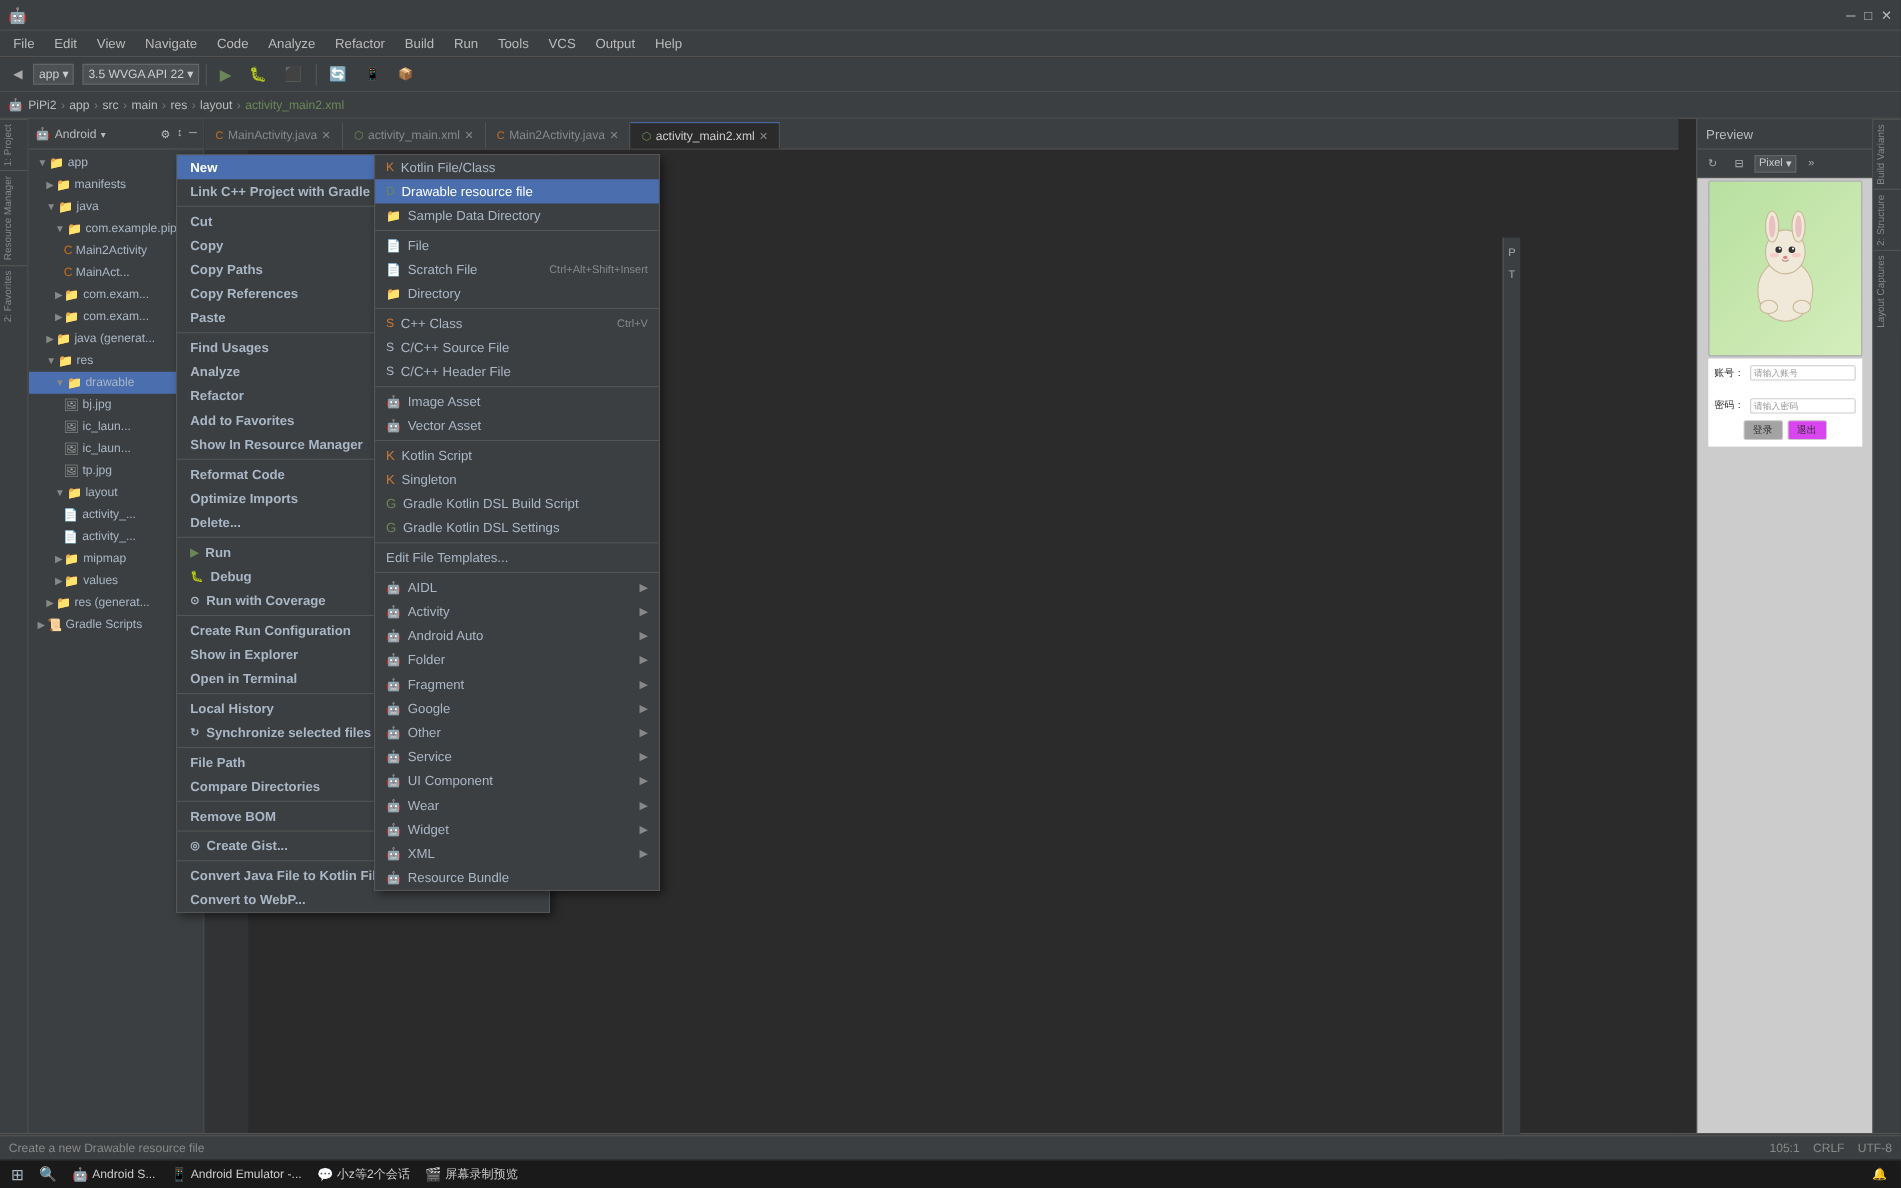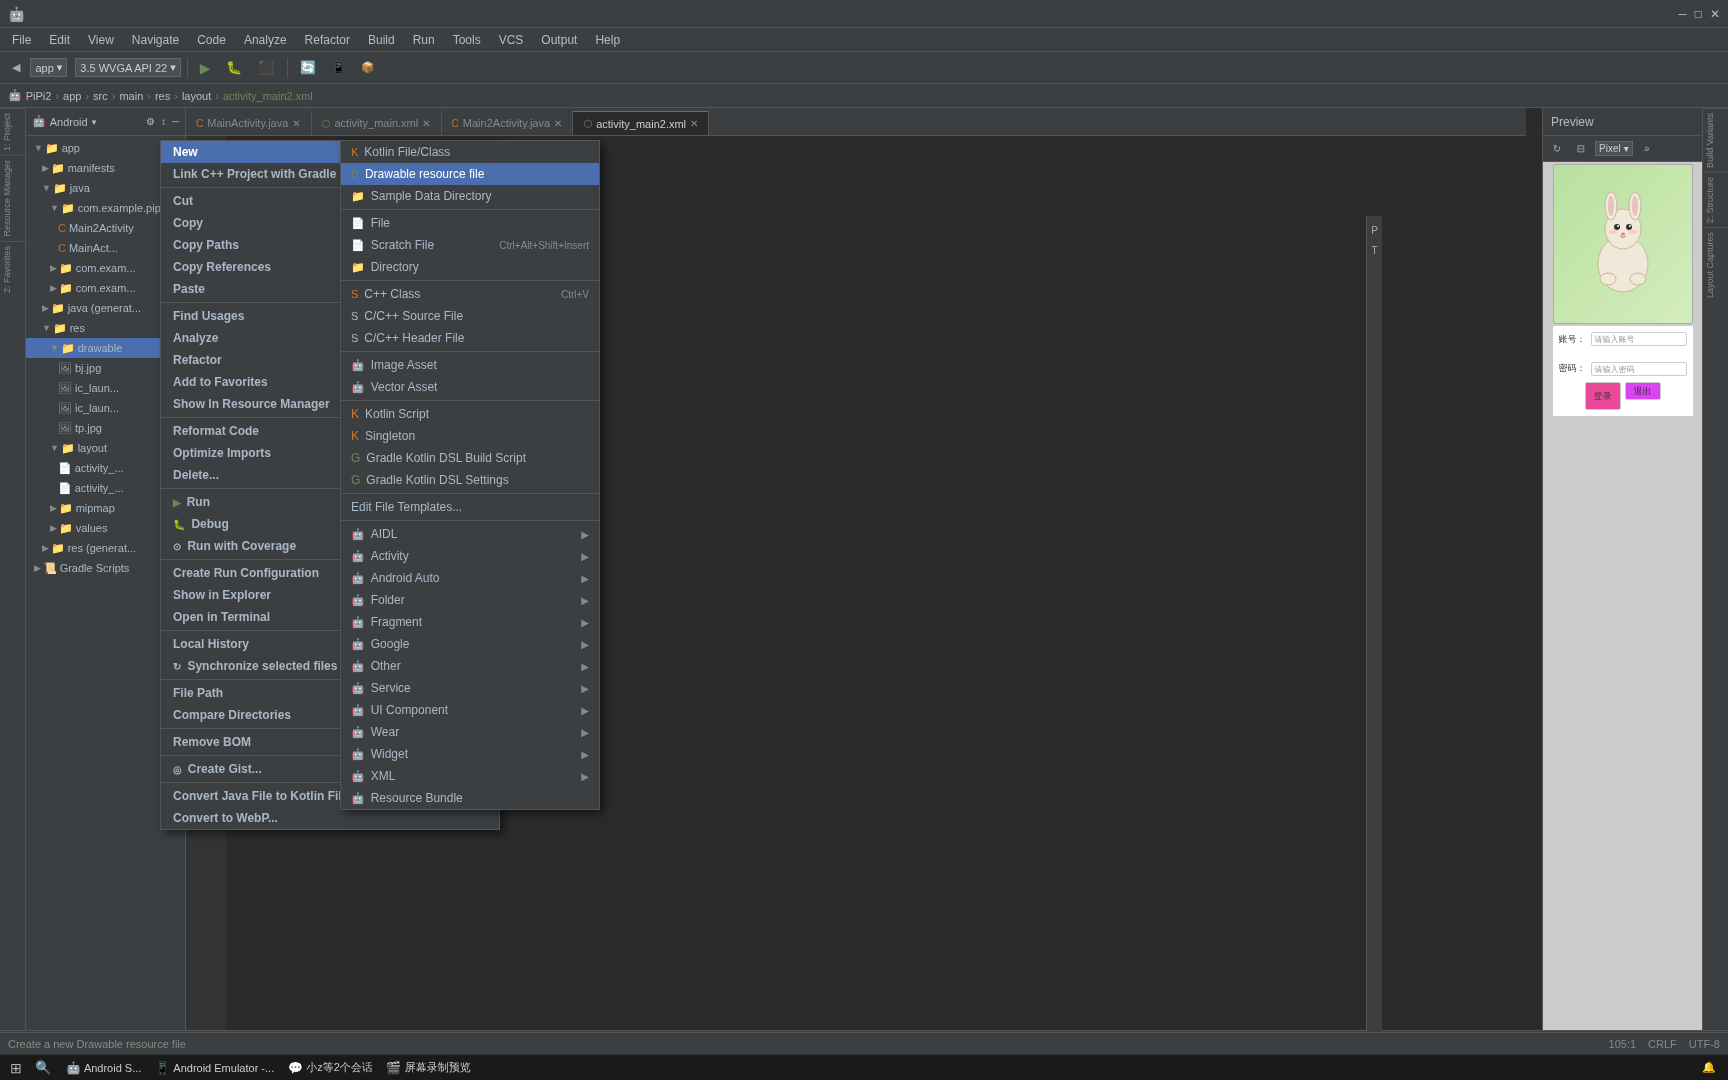--- a/index.html
+++ b/index.html
@@ -740,21 +740,21 @@
             <span>请输入账号</span>
           </div>
         </div>
         <div style="display:flex; margin-bottom:6px;">
           <span style="width:32px; color:#333; font-size:9px;">密码：</span>
           <div style="flex:1; height:14px; border:1px solid #ccc; border-radius:2px; padding:0 3px; font-size:8px; color:#999; display:flex; align-items:center;">
             <span>请输入密码</span>
           </div>
         </div>
         <div style="display:flex; gap:4px; justify-content:center;">
-          <div style="height:28px; background:#ec4899; border:1px solid #ccc; border-radius:2px; padding:0 8px; font-size:9px; display:flex; align-items:center; color:#333;">
+          <div style="height:18px; background:#a3a3a3; border:1px solid #ccc; border-radius:2px; padding:0 8px; font-size:9px; display:flex; align-items:center; color:#333;">
             <span>登录</span>
           </div>
           <div style="height:18px; background:#d946ef; border:1px solid #ccc; border-radius:2px; padding:0 8px; font-size:9px; display:flex; align-items:center; color:#333;">
             <span>退出</span>
           </div>
         </div>
       </div>
     </div>
   </div>
 

